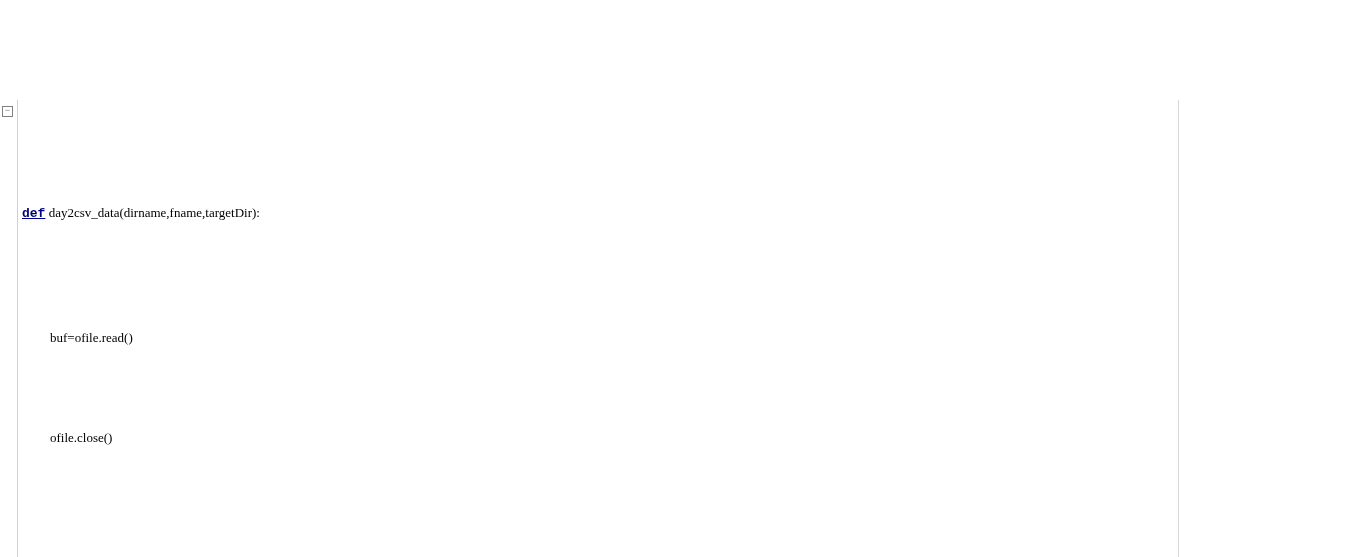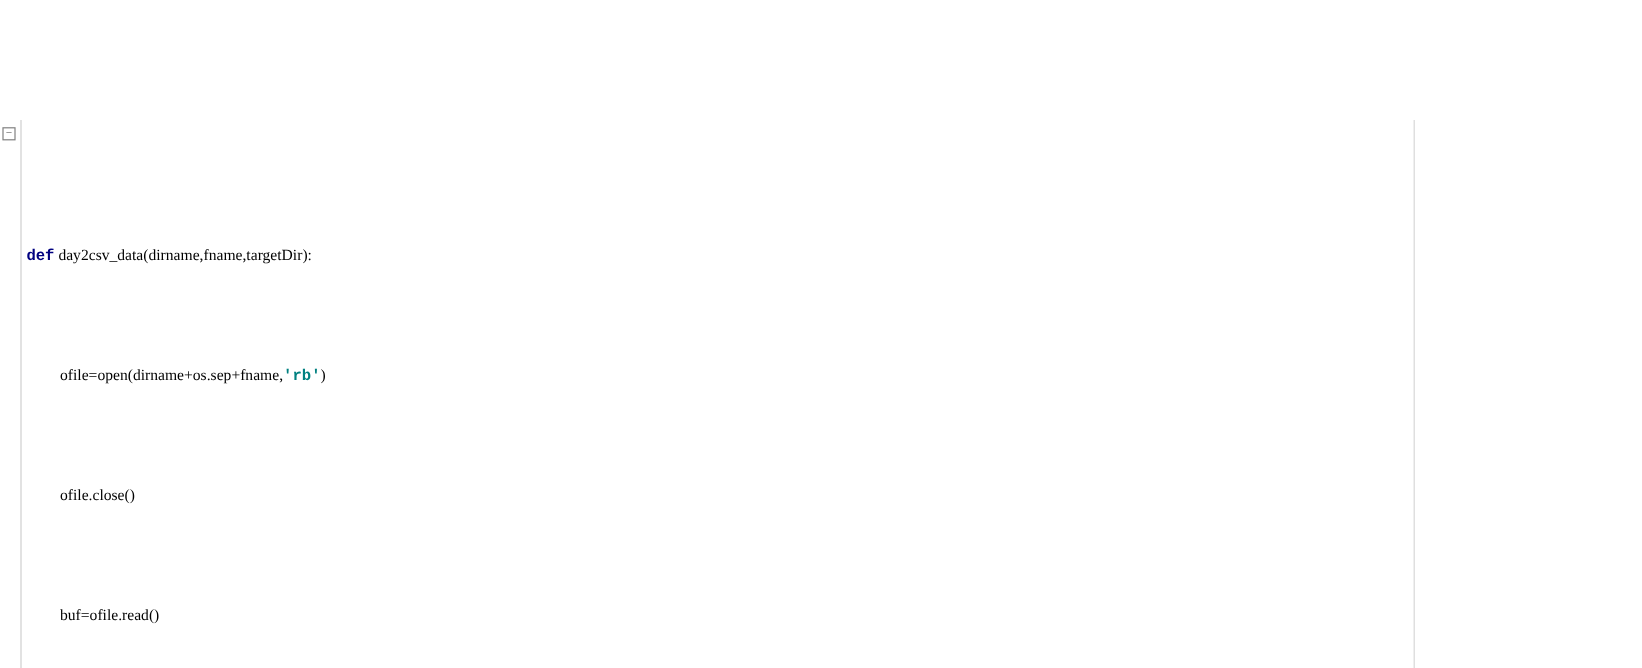--- a/index.html
+++ b/index.html
@@ -53,45 +53,44 @@
       height: 25px;
       line-height: 25px;
     }
     .vert-guide {
       position: absolute;
       top: 0;
       bottom: 0;
       width: 1px;
       background: #d8d8d8;
     }
-    .kw { color: #000080; font-weight: bold; }
+    .kw { color: #000080; font-weight: bold; text-decoration: underline; }
     .str { color: #008080; font-weight: bold; }
     .plain { color: #000000; font-family: Liberation Serif, serif; }
     .indent1 { padding-left: 28px; }
   </style>
 </head>
 <body>
 
 
 
 <div class="editor-container">
   <div class="fold-gutter">
     <div class="fold-marker minus" style="top:6px;"></div>
     
   </div>
   <div class="code-area">
     <div class="vert-guide" style="left:1160px;"></div>
 
     <div class="code-line"><span class="kw">def</span><span class="plain"> day2csv_data(dirname,fname,targetDir):</span></div>
 
-    <div class="code-line indent1"><span class="plain">ofile=open(dirname+os.sep+fname,</span><span class="str">'rb'</span><span class="plain">)</span></div>
+
+    <div class="code-line indent1"><span class="plain">buf=ofile.read()</span></div>
 
     <div class="code-line indent1"><span class="plain">ofile.close()</span></div>
-
-    <div class="code-line indent1"><span class="plain">buf=ofile.read()</span></div>
 
     
 
     
 
     
 
     
 
     

